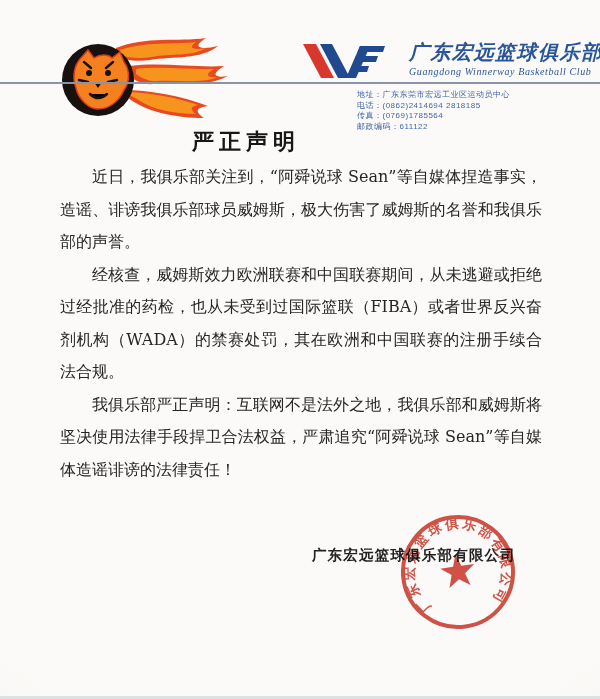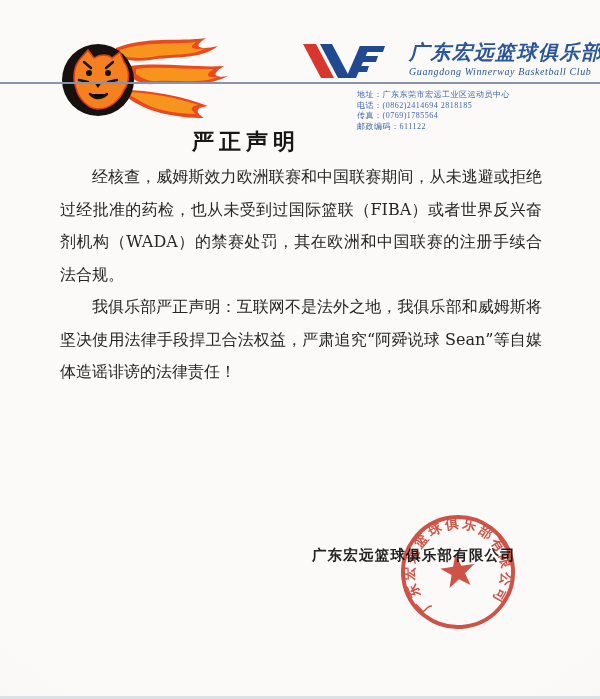--- a/index.html
+++ b/index.html
@@ -24,21 +24,21 @@
     font-weight:bold; font-size:20px; line-height:24px;
     color:#2a5699; letter-spacing:1.5px; white-space:nowrap;
   }
   .brand-en {
     font-family:"Liberation Serif", serif;
     font-size:10px; line-height:12px; margin-top:2px;
     color:#2a5699; letter-spacing:0.6px; white-space:nowrap;
   }
   .contact-block {
     position:absolute; left:357px; top:90px;
-    font-family:Liberation Serif, serif;
+    font-family:Liberation Sans, sans-serif;
     font-size:8px; line-height:10.5px; color:#3f66ab; letter-spacing:0.5px;
   }
   .contact-block div { white-space:nowrap; }
   
   .doc-title {
     position:absolute; left:0; top:127px; width:492px;
     text-align:center; font-size:22px; font-weight:bold;
     color:#171717; letter-spacing:5px;
   }
   .doc-body {
@@ -117,20 +117,21 @@
   <div class="contact-block">
     <div>地址：广东东莞市宏远工业区运动员中心</div>
     <div>电话：(0862)2414694 2818185</div>
     <div>传真：(0769)1785564</div>
     <div>邮政编码：611122</div>
   </div>
 
   <div class="doc-title">严正声明</div>
 
   <div class="doc-body">
+    <p>近日，我俱乐部关注到，“阿舜说球 Sean”等自媒体捏造事实，造谣、诽谤我俱乐部球员威姆斯，极大伤害了威姆斯的名誉和我俱乐部的声誉。</p>
     <p>经核查，威姆斯效力欧洲联赛和中国联赛期间，从未逃避或拒绝过经批准的药检，也从未受到过国际篮联（FIBA）或者世界反兴奋剂机构（WADA）的禁赛处罚，其在欧洲和中国联赛的注册手续合法合规。</p>
     <p>我俱乐部严正声明：互联网不是法外之地，我俱乐部和威姆斯将坚决使用法律手段捍卫合法权益，严肃追究“阿舜说球 Sean”等自媒体造谣诽谤的法律责任！</p>
   </div>
 
   <div class="sig-company">广东宏远篮球俱乐部有限公司</div>
 
   <svg class="seal" viewBox="0 0 120 120" aria-hidden="true">
     <defs>
       <path id="seal-arc" d="M 28.9,91.1 A 44,44 0 1 1 91.1,91.1" fill="none"></path>
     </defs>

